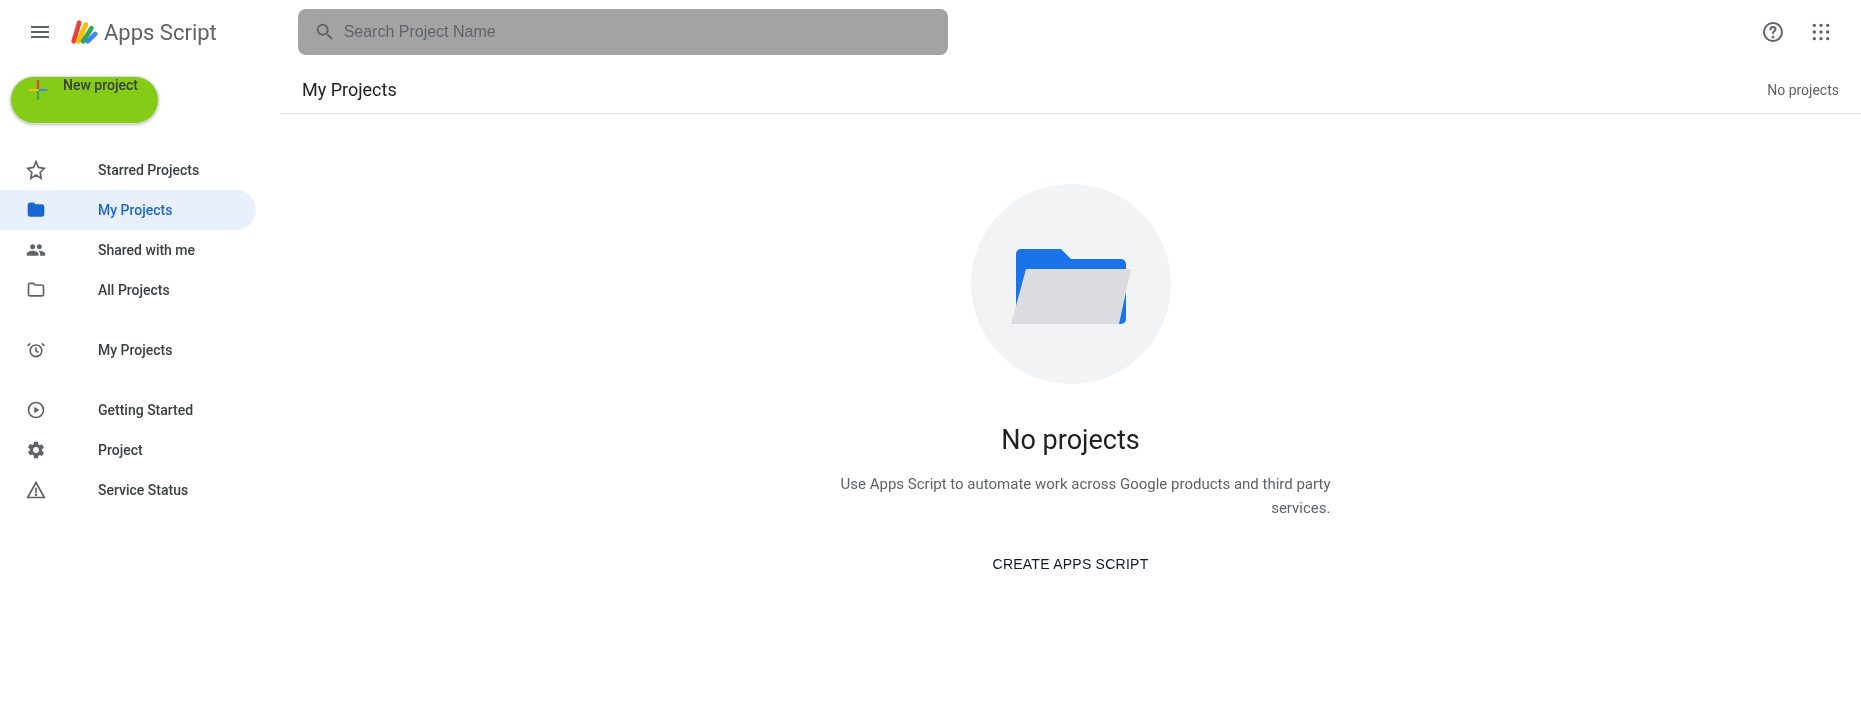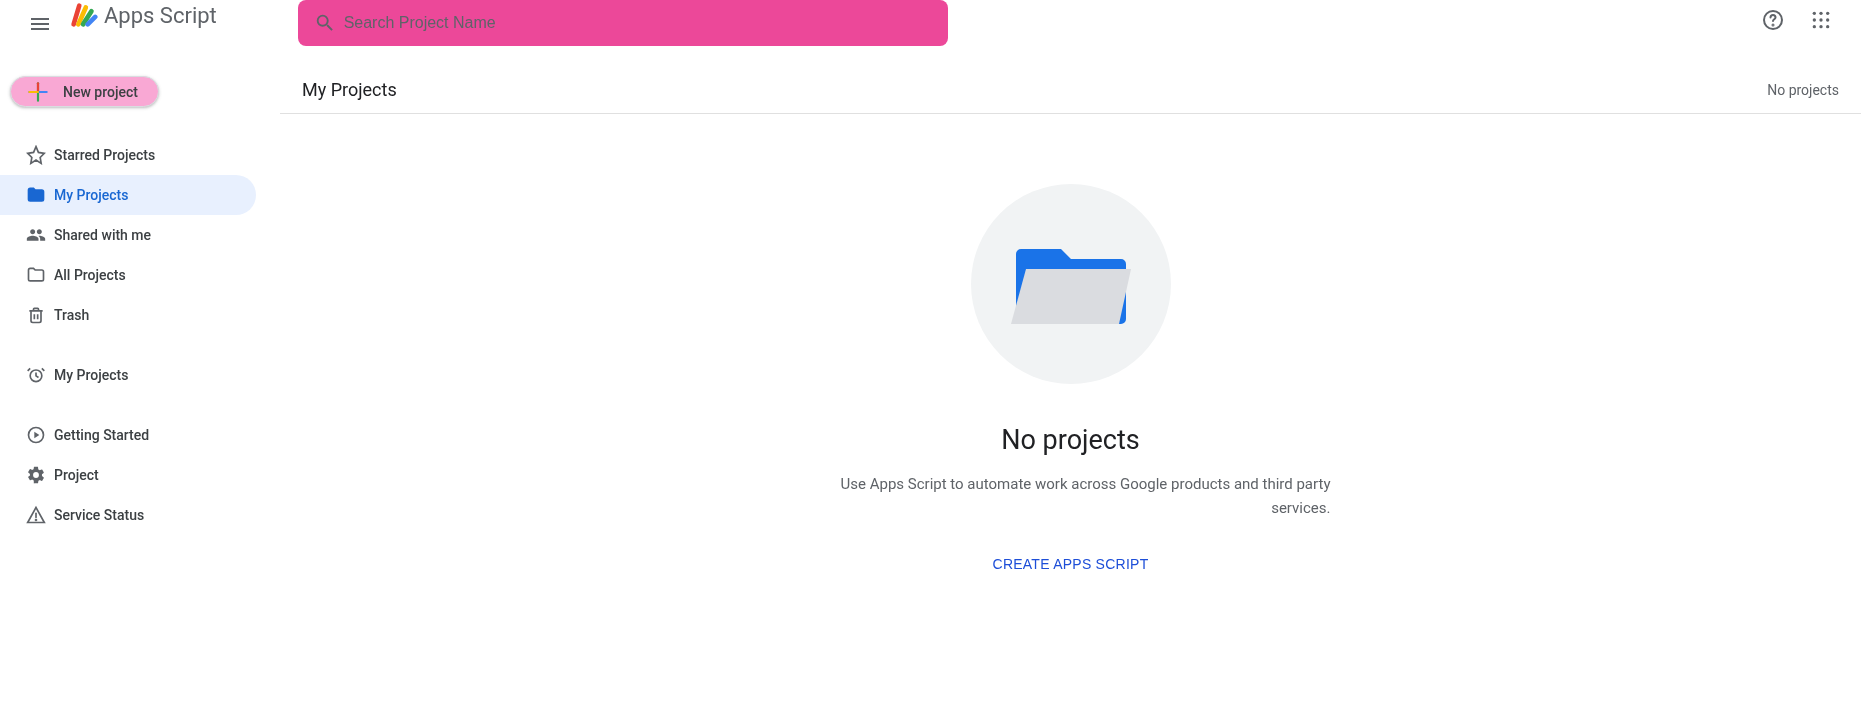--- a/index.html
+++ b/index.html
@@ -6,21 +6,21 @@
   body {
     font-family: 'Google Sans', Roboto, Arial, sans-serif;
     width: 1861px;
     height: 721px;
     overflow: hidden;
     background: #fff;
     color: #202124;
   }
   .header {
     display: flex;
-    align-items: flex-start;
+    align-items: center;
     height: 64px;
     padding: 0 16px;
   }
   .menu-btn {
     width: 48px;
     height: 48px;
     display: flex;
     align-items: center;
     justify-content: center;
     border-radius: 50%;
@@ -35,21 +35,21 @@
   }
   .logo-icon { width: 30px; height: 30px; margin-right: 6px; }
   .logo-text {
     font-size: 22px;
     color: #5f6368;
     font-weight: 400;
   }
   .search-bar {
     display: flex;
     align-items: center;
-    background: #ec4899;
+    background: #a3a3a3;
     border-radius: 8px;
     height: 46px;
     width: 650px;
     padding: 0 8px;
   }
   .search-bar .sicon {
     width: 40px;
     display: flex;
     align-items: center;
     justify-content: center;
@@ -76,25 +76,25 @@
   }
 
   .body-row { display: flex; height: calc(100% - 64px); }
   .sidebar {
     width: 280px;
     padding-top: 12px;
     flex-shrink: 0;
   }
   .new-project-btn {
     display: inline-flex;
-    align-items: center;
-    height: 31px;
+    align-items: flex-start;
+    height: 48px;
     border-radius: 24px;
     border: 1px solid #dadce0;
-    background: #f9a8d4;
+    background: #84cc16;
     padding: 0 20px 0 14px;
     margin-left: 10px;
     box-shadow: 0 1px 2px rgba(60,64,67,.2), 0 1px 3px 1px rgba(60,64,67,.1);
     cursor: pointer;
   }
   .new-project-btn .plus { margin-right: 12px; }
   .new-project-btn .label {
     font-size: 14px;
     font-weight: 500;
     color: #3c4043;
@@ -104,20 +104,21 @@
     display: flex;
     align-items: center;
     height: 40px;
     padding-left: 26px;
     border-radius: 0 20px 20px 0;
     cursor: pointer;
     margin-right: 24px;
     color: #5f6368;
     font-size: 14px;
     font-weight: 500;
+    gap: 44px;
   }
   .nav-item .nicon {
     width: 28px;
     display: flex;
     align-items: center;
   }
   .nav-item .nlabel { color: #3c4043; }
   .nav-item.active { background: #e8f0fe; }
   .nav-item.active .nlabel { color: #1967d2; }
   .nav-item.active svg { fill: #1967d2; stroke: #1967d2; }
@@ -169,21 +170,21 @@
     font-size: 15px;
     color: #5f6368;
     text-align: right;
     max-width: 520px;
     line-height: 1.6;
   }
   .create-btn {
     margin-top: 28px;
     background: transparent;
     border: none;
-    color: #1d4ed8;
+    color: #0f172a;
     font-size: 14px;
     font-weight: 500;
     letter-spacing: .25px;
     cursor: pointer;
     padding: 8px 12px;
   }
 </style>
 </head>
 <body>
 
@@ -272,28 +273,20 @@
         <span class="nlabel">Shared with me</span>
       </div>
       <div class="nav-item">
         <span class="nicon">
             <svg width="20" height="20" viewBox="0 0 24 24" fill="none" stroke="#5f6368" stroke-width="2">
               <path d="M3 6a2 2 0 012-2h4l2 2h8a2 2 0 012 2v9a2 2 0 01-2 2H5a2 2 0 01-2-2V6z"></path>
             </svg>
           </span>
         <span class="nlabel">All Projects</span>
       </div>
-      <div class="nav-item">
-        <span class="nicon">
-            <svg width="20" height="20" viewBox="0 0 24 24" fill="none" stroke="#5f6368" stroke-width="2">
-              <path d="M4 7h16M9 7V5a1 1 0 011-1h4a1 1 0 011 1v2M6 7v12a2 2 0 002 2h8a2 2 0 002-2V7M10 11v6M14 11v6"></path>
-            </svg>
-          </span>
-        <span class="nlabel">Trash</span>
-      </div>
     </div>
 
     <div class="nav-sep"></div>
     <div>
       <div class="nav-item">
         <span class="nicon">
             <svg width="20" height="20" viewBox="0 0 24 24" fill="none" stroke="#5f6368" stroke-width="2">
               <circle cx="12" cy="13" r="7"></circle>
               <path d="M12 9v4l3 2M5 4L2 7M22 7l-3-3"></path>
             </svg>

